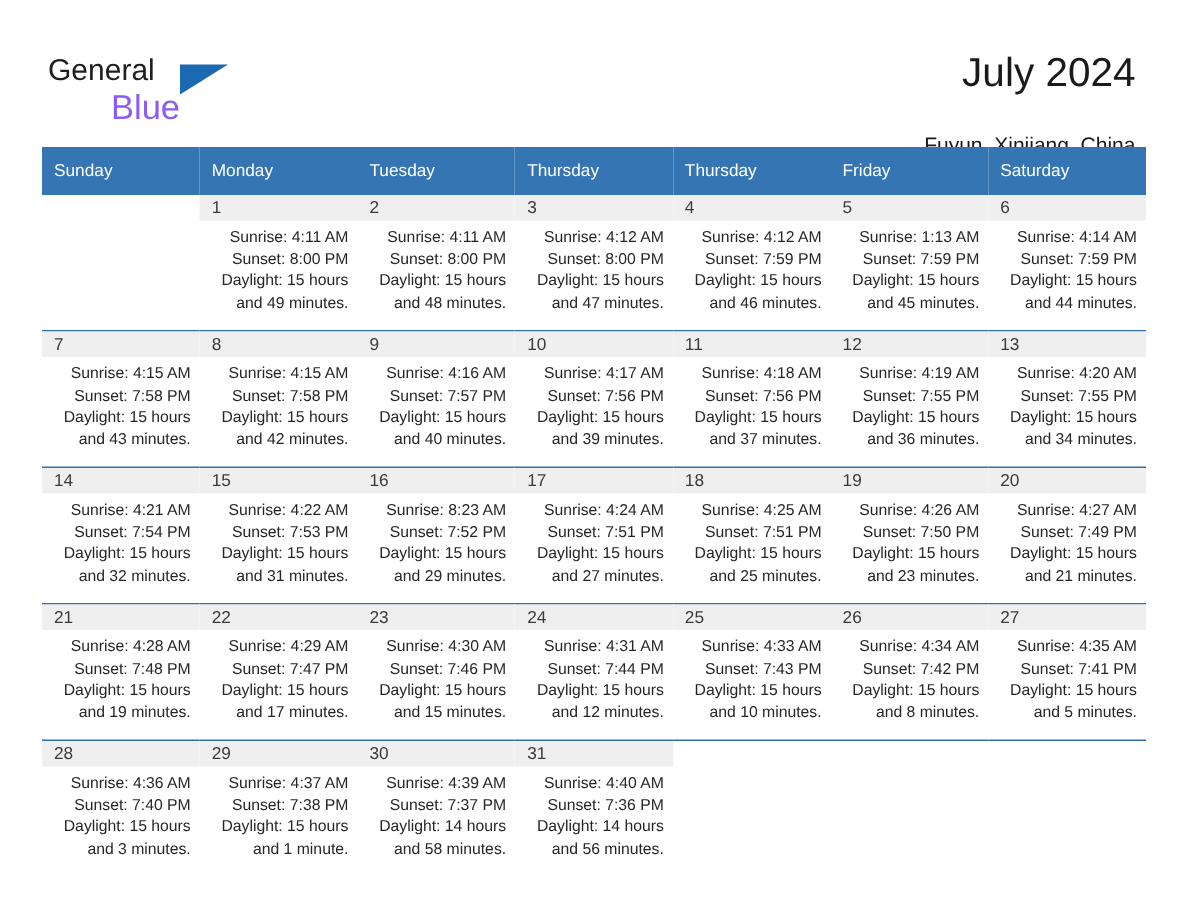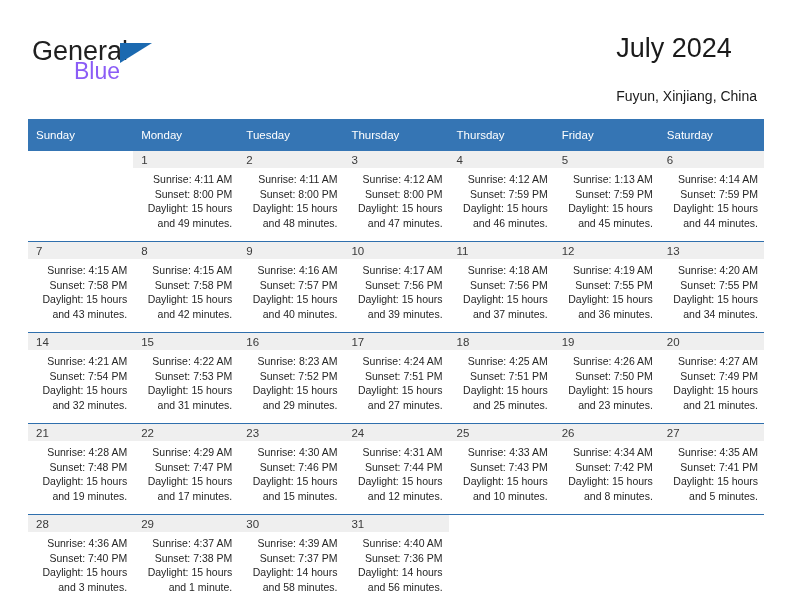--- a/index.html
+++ b/index.html
@@ -33,21 +33,21 @@
     position: absolute;
     left: 32px;
     top: 36px;
     width: 200px;
     height: 52px;
   }
   .brand-general {
     position: absolute;
     left: 0;
     top: 0;
-    font-size: 27px;
+    font-size: 20px;
     color: #202020;
     letter-spacing: 0px;
     font-family: "Liberation Sans", sans-serif;
   }
   .brand-blue {
     position: absolute;
     left: 42px;
     top: 22px;
     font-size: 23px;
     color: #8b5cf6;
@@ -60,41 +60,42 @@
     width: 0;
     height: 0;
     border-left: 32px solid #1b69b0;
     border-bottom: 20px solid transparent;
   }
 
   .title-block {
     position: absolute;
     right: 35px;
     top: 32px;
+    text-align: right;
   }
   .cal-title {
     font-size: 27px;
     color: #1a1a1a;
     font-weight: normal;
     line-height: 32px;
     white-space: nowrap;
   }
   .cal-subtitle {
     font-size: 14px;
     color: #1a1a1a;
     line-height: 20px;
     margin-top: 22px;
     white-space: nowrap;
   }
 
   
   .calendar {
     position: absolute;
     left: 28px;
-    top: 119px;
+    top: 98px;
     width: 736px;
     border-collapse: collapse;
     table-layout: fixed;
   }
   .calendar th {
     background: #3575b4;
     color: #ffffff;
     font-size: 11.5px;
     font-weight: normal;
     text-align: left;

